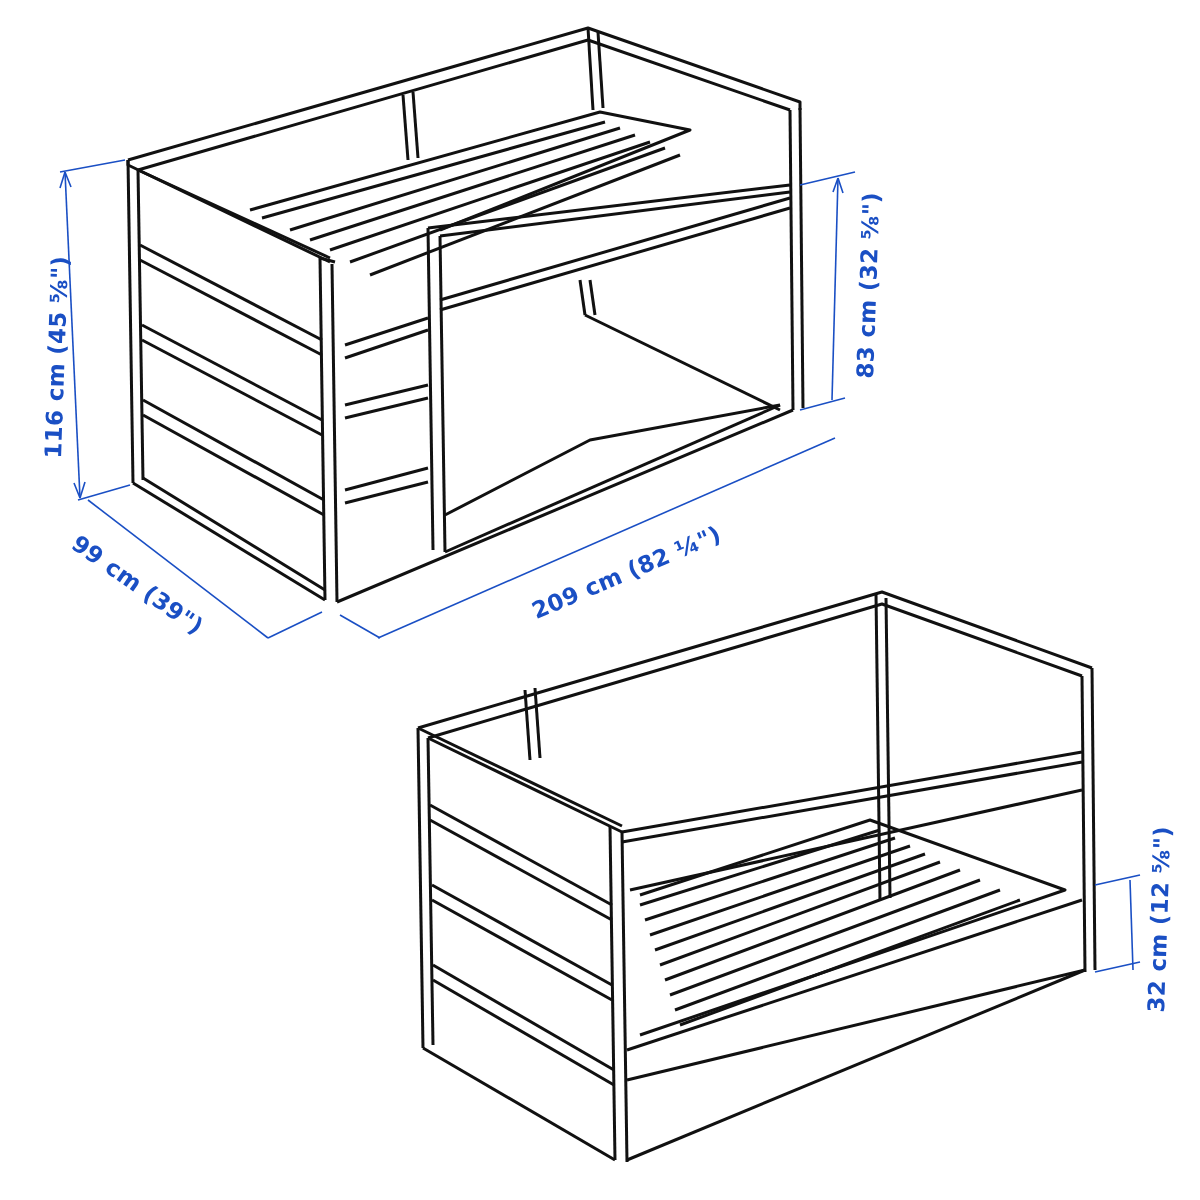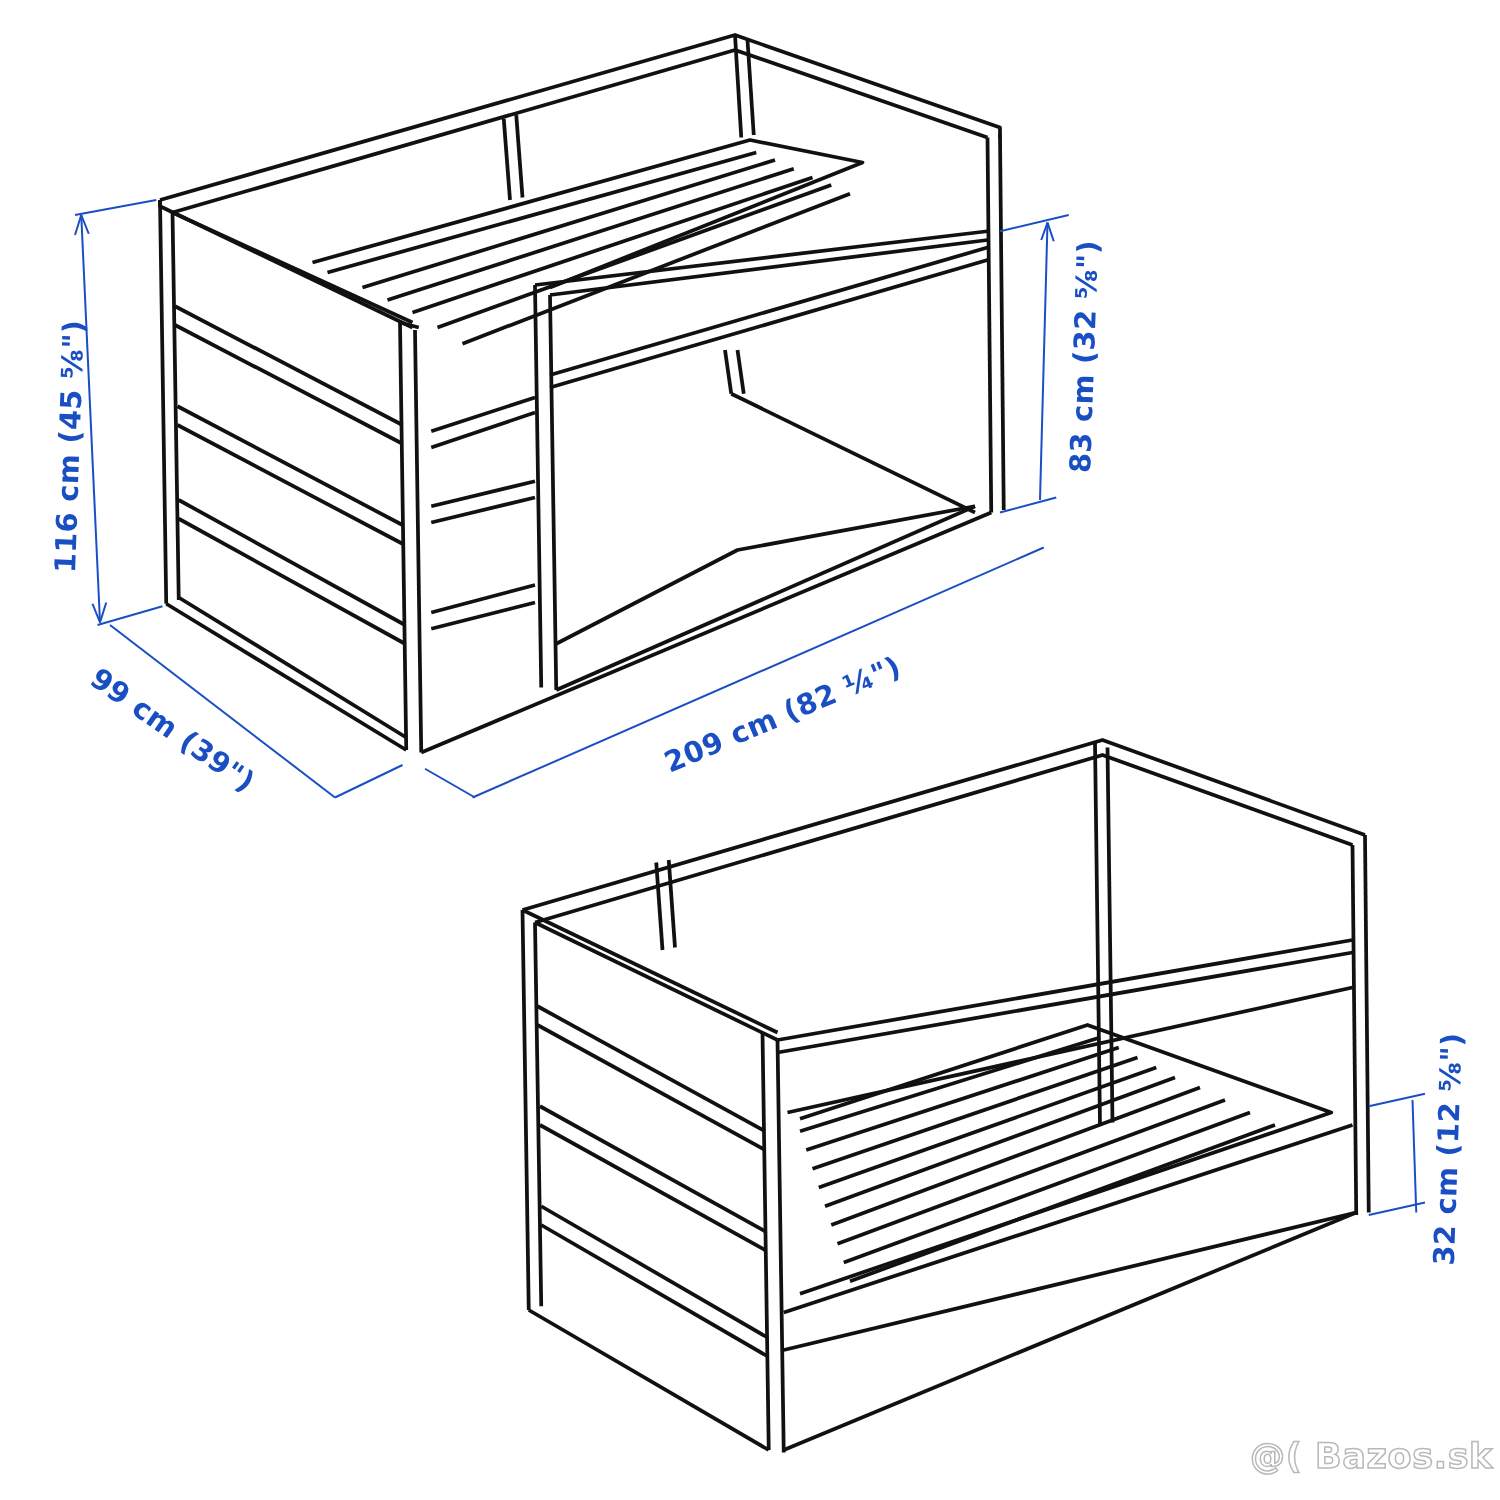--- a/index.html
+++ b/index.html
@@ -160,14 +160,13 @@
       <path d="M1095 972 L1140 962"></path>
     </g>
   </svg>
 
   <div class="dim-label" style="left:40px; top:458px; transform: rotate(-88deg);">116 cm (45 ⅝")</div>
   <div class="dim-label" style="left:852px; top:378px; transform: rotate(-88deg);">83 cm (32 ⅝")</div>
   <div class="dim-label" style="left:82px; top:530px; transform: rotate(35deg);">99 cm (39")</div>
   <div class="dim-label" style="left:528px; top:600px; transform: rotate(-23deg);">209 cm (82 ¼")</div>
   <div class="dim-label" style="left:1143px; top:1012px; transform: rotate(-88deg);">32 cm (12 ⅝")</div>
 
-  <div class="watermark">@( Bazos.sk</div>
 </div>
 
 </body></html>

